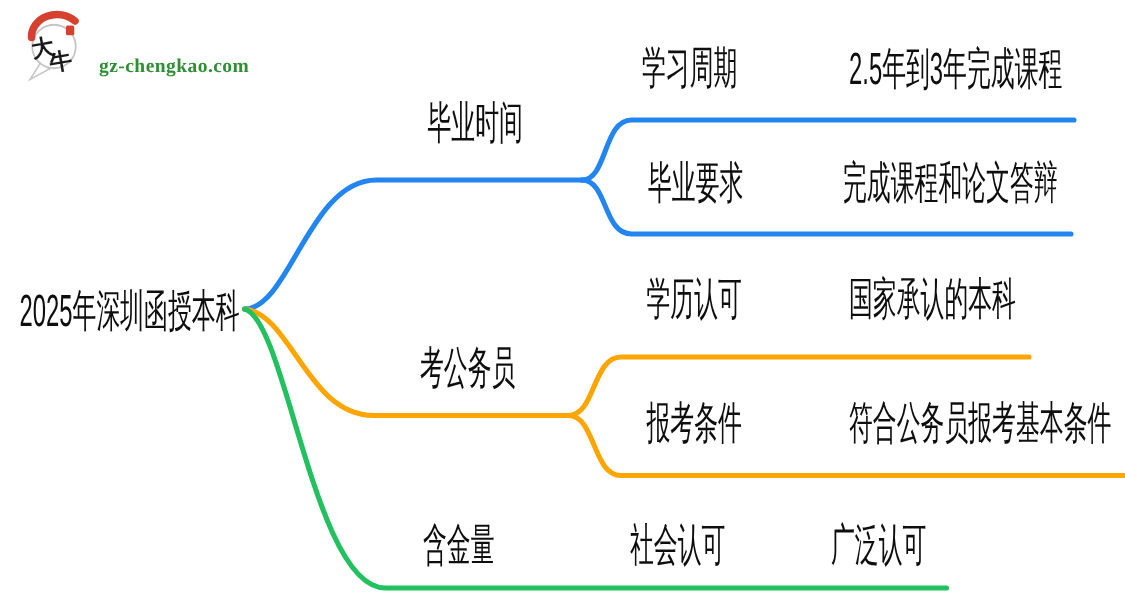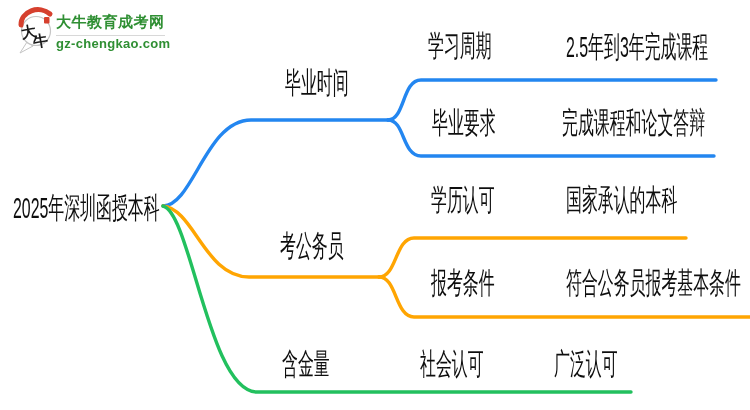--- a/index.html
+++ b/index.html
@@ -31,22 +31,22 @@
   .n-b3c1l{left:554px;top:348px;}
   
   .logo{position:absolute;left:0;top:0;width:230px;height:60px;}
   .logo-mark{position:absolute;left:16px;top:6px;}
   .logo-title{
     position:absolute;left:56px;top:13px;font-size:15px;font-weight:bold;
     color:#2F8F33;letter-spacing:0.5px;white-space:nowrap;
     padding-bottom:3px;border-bottom:1px solid #d8d8d8;
   }
   .logo-url{
-    position:absolute;left:56px;top:36px;font-size:13px;font-weight:bold;
-    color:#2F8F33;letter-spacing:0.3px;white-space:nowrap;
+    position:absolute;left:66px;top:36px;font-size:13px;font-weight:bold;
+    color:#2F8F33;letter-spacing:0.3px;white-space:nowrap;font-family:Liberation Serif, serif;
   }
   .logo-mark text{font-family:"Liberation Serif","DejaVu Serif",serif;}
 </style>
 </head>
 <body>
 
 <div class="stage">
 
   <svg class="links" width="750" height="410" viewBox="0 0 750 410">
     <path d="M163,206 C193,206 206,120 251,120 H388" stroke="#2386F0"></path>
@@ -78,17 +78,16 @@
 
   <div class="logo">
     <svg class="logo-mark" width="46" height="50" viewBox="0 0 46 50">
       <path d="M11,36 L4,47 L17,40 Z" fill="#ffffff" stroke-width="1" stroke="#C5C5C5"></path>
       <circle cx="20" cy="25" r="14.5" fill="#ffffff" stroke-width="1.2" stroke="#C5C5C5"></circle>
       <path d="M5,19 A17,15 0 0 1 34,8" fill="none" stroke-width="5" stroke-linecap="round" stroke="#D6402E"></path>
       <rect x="28" y="11" width="5.5" height="6.5" rx="1" fill="#D6402E"></rect>
       <text x="5" y="31" font-size="15" font-weight="bold" fill="#1a1a1a" transform="rotate(-10 12 26)">大</text>
       <text x="17" y="40" font-size="15" font-weight="bold" fill="#1a1a1a" transform="rotate(-10 24 35)">牛</text>
     </svg>
-    <div class="logo-title">大牛教育成考网</div>
     <div class="logo-url">gz-chengkao.com</div>
   </div>
 
 </div>
 
 </body></html>

